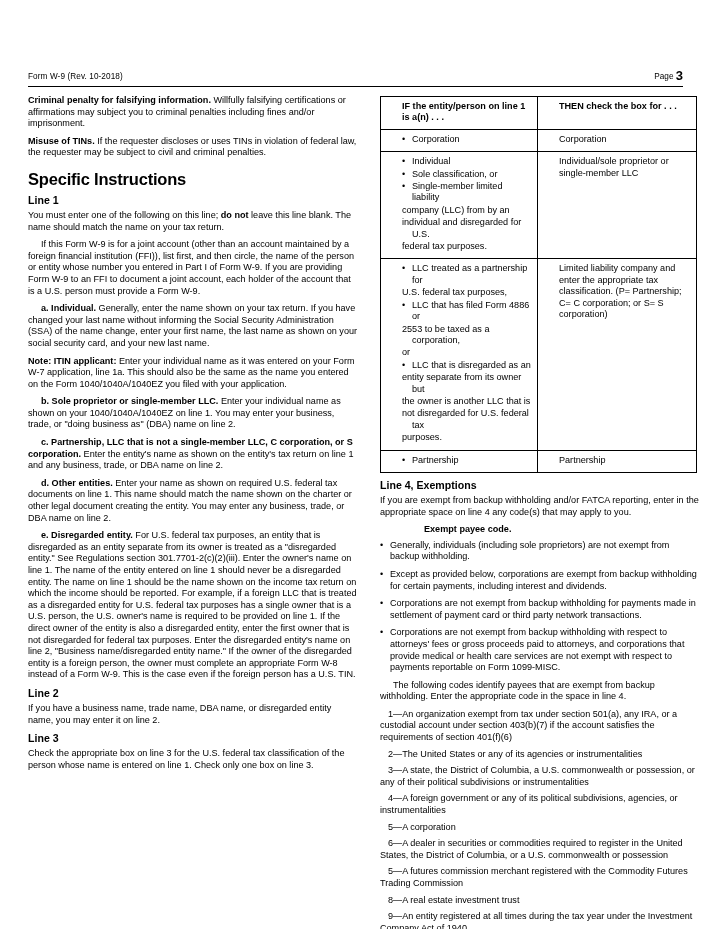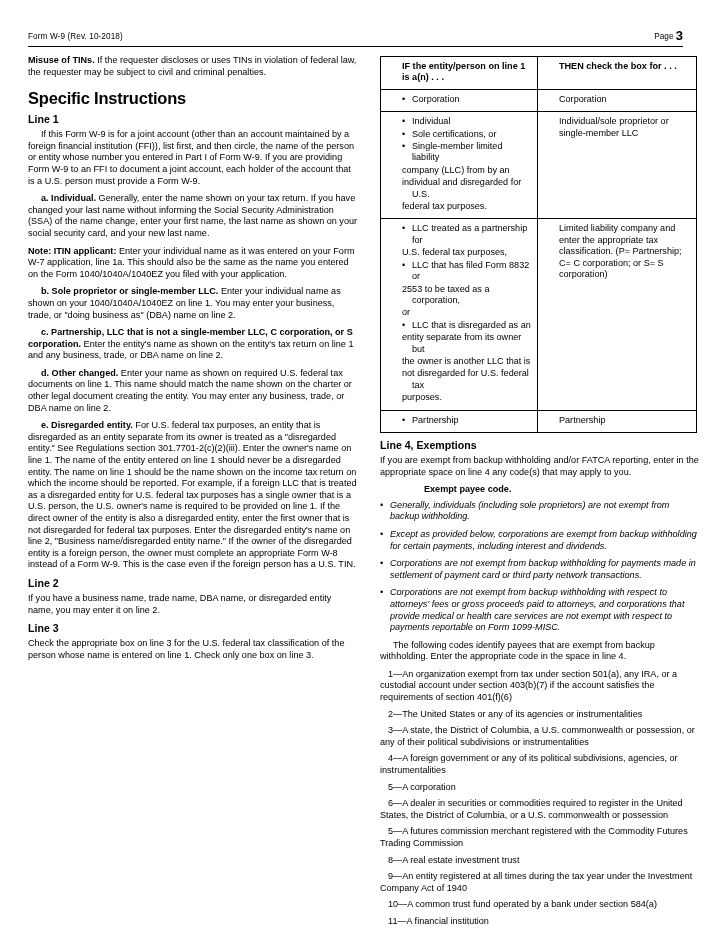--- a/index.html
+++ b/index.html
@@ -14,20 +14,21 @@
     font-family: "Liberation Sans", sans-serif;
     color: #000000;
     position: relative;
     overflow: hidden;
   }
   .page {
     width: 713px;
     height: 881px;
     padding: 28px 30px 0 28px;
     position: relative;
+    margin-top: 40px;
   }
 
   
   .page-header {
     display: flex;
     justify-content: space-between;
     align-items: baseline;
     font-size: 8.2px;
     padding-bottom: 3px;
   }
@@ -86,21 +87,20 @@
     margin: 6px 0 4px 0;
     line-height: 11.6px;
     padding-left: 44px;
   }
 
   
   p.bullet {
     padding-left: 10px;
     text-indent: -10px;
     margin-bottom: 6px;
-    font-style: italic;
   }
   p.bullet::before {
     content: "\2022";
     display: inline-block;
     width: 10px;
     text-indent: 0;
   }
   
   p.codeitem {
     padding-left: 0;
@@ -157,39 +157,41 @@
   <div class="page-header">
     <div class="header-left">Form W-9 (Rev. 10-2018)</div>
     <div class="header-right"><span>Page</span><span class="pagenum">3</span></div>
   </div>
   <div class="header-rule"></div>
 
   <div class="columns">
 
     <div class="col-left">
 
+      <p><span class="b">Criminal penalty for falsifying information.</span><span> Willfully falsifying certifications or affirmations may subject you to criminal penalties including fines and/or imprisonment.</span></p>
 
       <p><span class="b">Misuse of TINs.</span><span> If the requester discloses or uses TINs in violation of federal law, the requester may be subject to civil and criminal penalties.</span></p>
 
       <h2 class="section-title">Specific Instructions</h2>
 
       <h3 class="line-head first">Line 1</h3>
 
+      <p><span>You must enter one of the following on this line; </span><span class="b">do not</span><span> leave this line blank. The name should match the name on your tax return.</span></p>
 
       <p class="indent">If this Form W-9 is for a joint account (other than an account maintained by a foreign financial institution (FFI)), list first, and then circle, the name of the person or entity whose number you entered in Part I of Form W-9. If you are providing Form W-9 to an FFI to document a joint account, each holder of the account that is a U.S. person must provide a Form W-9.</p>
 
       <p class="indent"><span class="b">a.  Individual.</span><span> Generally, enter the name shown on your tax return. If you have changed your last name without informing the Social Security Administration (SSA) of the name change, enter your first name, the last name as shown on your social security card, and your new last name.</span></p>
 
       <p><span class="b">Note: ITIN applicant:</span><span> Enter your individual name as it was entered on your Form W-7 application, line 1a. This should also be the same as the name you entered on the Form 1040/1040A/1040EZ you filed with your application.</span></p>
 
       <p class="indent"><span class="b">b.  Sole proprietor or single-member LLC.</span><span> Enter your individual name as shown on your 1040/1040A/1040EZ on line 1. You may enter your business, trade, or "doing business as" (DBA) name on line 2.</span></p>
 
       <p class="indent"><span class="b">c.  Partnership, LLC that is not a single-member LLC, C corporation, or S corporation.</span><span> Enter the entity's name as shown on the entity's tax return on line 1 and any business, trade, or DBA name on line 2.</span></p>
 
-      <p class="indent"><span class="b">d.  Other changed.</span><span> Enter your name as shown on required U.S. federal tax documents on line 1. This name should match the name shown on the charter or other legal document creating the entity. You may enter any business, trade, or DBA name on line 2.</span></p>
+      <p class="indent"><span class="b">d.  Other entities.</span><span> Enter your name as shown on required U.S. federal tax documents on line 1. This name should match the name shown on the charter or other legal document creating the entity. You may enter any business, trade, or DBA name on line 2.</span></p>
 
       <p class="indent"><span class="b">e.  Disregarded entity.</span><span> For U.S. federal tax purposes, an entity that is disregarded as an entity separate from its owner is treated as a "disregarded entity."  See Regulations section 301.7701-2(c)(2)(iii). Enter the owner's name on line 1. The name of the entity entered on line 1 should never be a disregarded entity. The name on line 1 should be the name shown on the income tax return on which the income should be reported. For example, if a foreign LLC that is treated as a disregarded entity for U.S. federal tax purposes has a single owner that is a U.S. person, the U.S. owner's name is required to be provided on line 1. If the direct owner of the entity is also a disregarded entity, enter the first owner that is not disregarded for federal tax purposes. Enter the disregarded entity's name on line 2, "Business name/disregarded entity name." If the owner of the disregarded entity is a foreign person, the owner must complete an appropriate Form W-8 instead of a Form W-9. This is the case even if the foreign person has a U.S. TIN.</span></p>
 
       <h3 class="line-head">Line 2</h3>
       <p>If you have a business name, trade name, DBA name, or disregarded entity name, you may enter it on line 2.</p>
 
       <h3 class="line-head">Line 3</h3>
       <p>Check the appropriate box on line 3 for the U.S. federal tax classification of the person whose name is entered on line 1. Check only one box on line 3.</p>
 
     </div>
@@ -208,35 +210,35 @@
               <td class="col-if">
                 <div class="cell-line bulleted">Corporation</div>
               </td>
               <td class="col-then">
                 <div class="cell-plain">Corporation</div>
               </td>
             </tr>
             <tr>
               <td class="col-if">
                 <div class="cell-line bulleted">Individual</div>
-                <div class="cell-line bulleted">Sole certifications, or</div>
+                <div class="cell-line bulleted">Sole classification, or</div>
                 <div class="cell-line bulleted">Single-member limited liability</div>
                 <div class="cell-line">company (LLC) from by an</div>
                 <div class="cell-line">individual and disregarded for U.S.</div>
                 <div class="cell-line">federal tax purposes.</div>
               </td>
               <td class="col-then">
                 <div class="cell-plain">Individual/sole proprietor or single-member LLC</div>
               </td>
             </tr>
             <tr>
               <td class="col-if">
                 <div class="cell-line bulleted">LLC treated as a partnership for</div>
                 <div class="cell-line">U.S. federal tax purposes,</div>
-                <div class="cell-line bulleted">LLC that has filed Form 8832 or</div>
+                <div class="cell-line bulleted">LLC that has filed Form 4886 or</div>
                 <div class="cell-line">2553 to be taxed as a corporation,</div>
                 <div class="cell-line">or</div>
                 <div class="cell-line bulleted">LLC that is disregarded as an</div>
                 <div class="cell-line">entity separate from its owner but</div>
                 <div class="cell-line">the owner is another LLC that is</div>
                 <div class="cell-line">not disregarded for U.S. federal tax</div>
                 <div class="cell-line">purposes.</div>
               </td>
               <td class="col-then">
                 <div class="cell-plain">Limited liability company and enter the appropriate tax classification. (P= Partnership; C= C corporation; or S= S corporation)</div>

